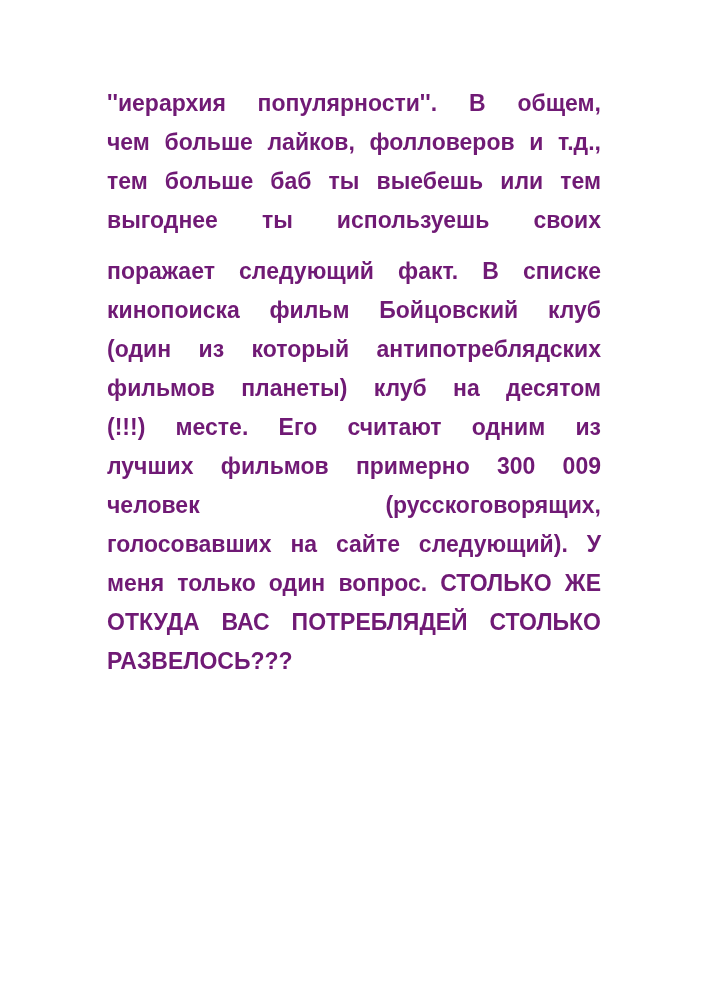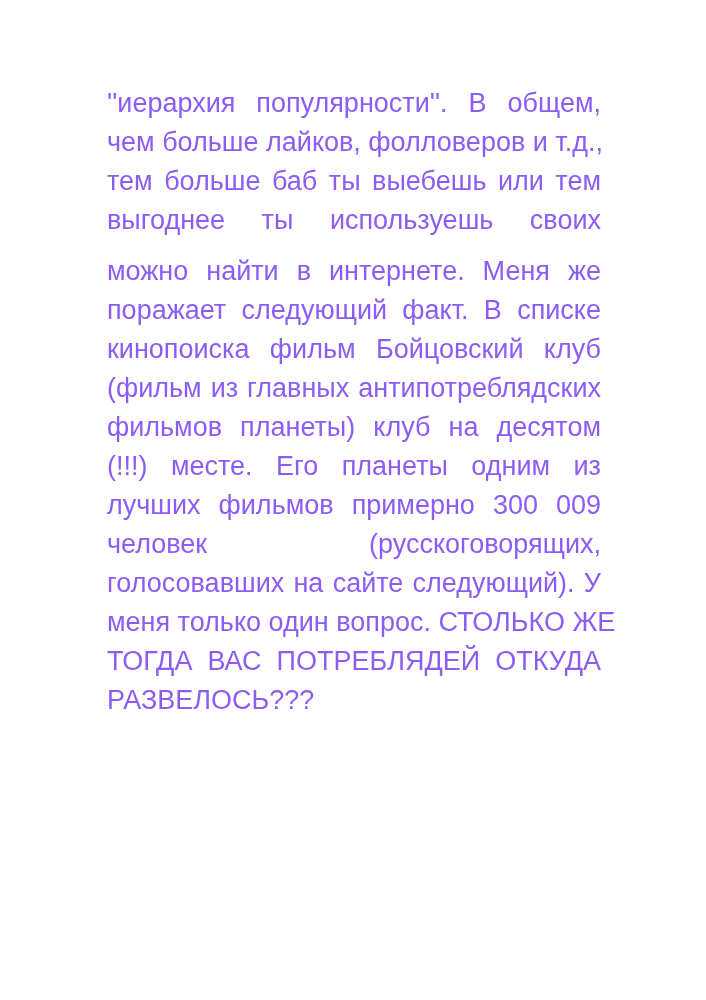--- a/index.html
+++ b/index.html
@@ -1,45 +1,44 @@
 <!DOCTYPE html>
 <html><head>
 <meta charset="utf-8">
 <style>
   html, body { margin: 0; padding: 0; background: #ffffff; }
   body { width: 706px; height: 1000px; overflow: hidden; position: relative; }
   .page {
     position: absolute; left: 107px; top: 84px; width: 494px;
     font-family: "Liberation Sans", sans-serif;
-    font-size: 27px; color: #8b5cf6;
+    font-size: 23px; color: #701a75; font-weight: bold;
   }
   .para { margin: 0 0 12px 0; }
   .line {
     display: block; height: 39px; line-height: 39px;
     white-space: nowrap; text-align: justify; text-align-last: justify;
   }
   .line.last { text-align-last: left; }
 </style>
 </head>
 <body>
 
 <div class="page">
   <p class="para">
     <span class="line">''иерархия популярности''. В общем,</span>
     <span class="line">чем больше лайков, фолловеров и т.д.,</span>
     <span class="line">тем больше баб ты выебешь или тем</span>
     <span class="line">выгоднее ты используешь своих</span>
   </p>
   <p class="para">
-    <span class="line">можно найти в интернете. Меня же</span>
     <span class="line">поражает следующий факт. В списке</span>
     <span class="line">кинопоиска фильм Бойцовский клуб</span>
-    <span class="line">(фильм из главных антипотреблядских</span>
+    <span class="line">(один из который антипотреблядских</span>
     <span class="line">фильмов планеты) клуб на десятом</span>
-    <span class="line">(!!!) месте. Его планеты одним из</span>
+    <span class="line">(!!!) месте. Его считают одним из</span>
     <span class="line">лучших фильмов примерно 300 009</span>
     <span class="line">человек (русскоговорящих,</span>
     <span class="line">голосовавших на сайте следующий). У</span>
     <span class="line">меня только один вопрос. СТОЛЬКО ЖЕ</span>
-    <span class="line">ТОГДА ВАС ПОТРЕБЛЯДЕЙ ОТКУДА</span>
+    <span class="line">ОТКУДА ВАС ПОТРЕБЛЯДЕЙ СТОЛЬКО</span>
     <span class="line last">РАЗВЕЛОСЬ???</span>
   </p>
 </div>
 
 </body></html>

